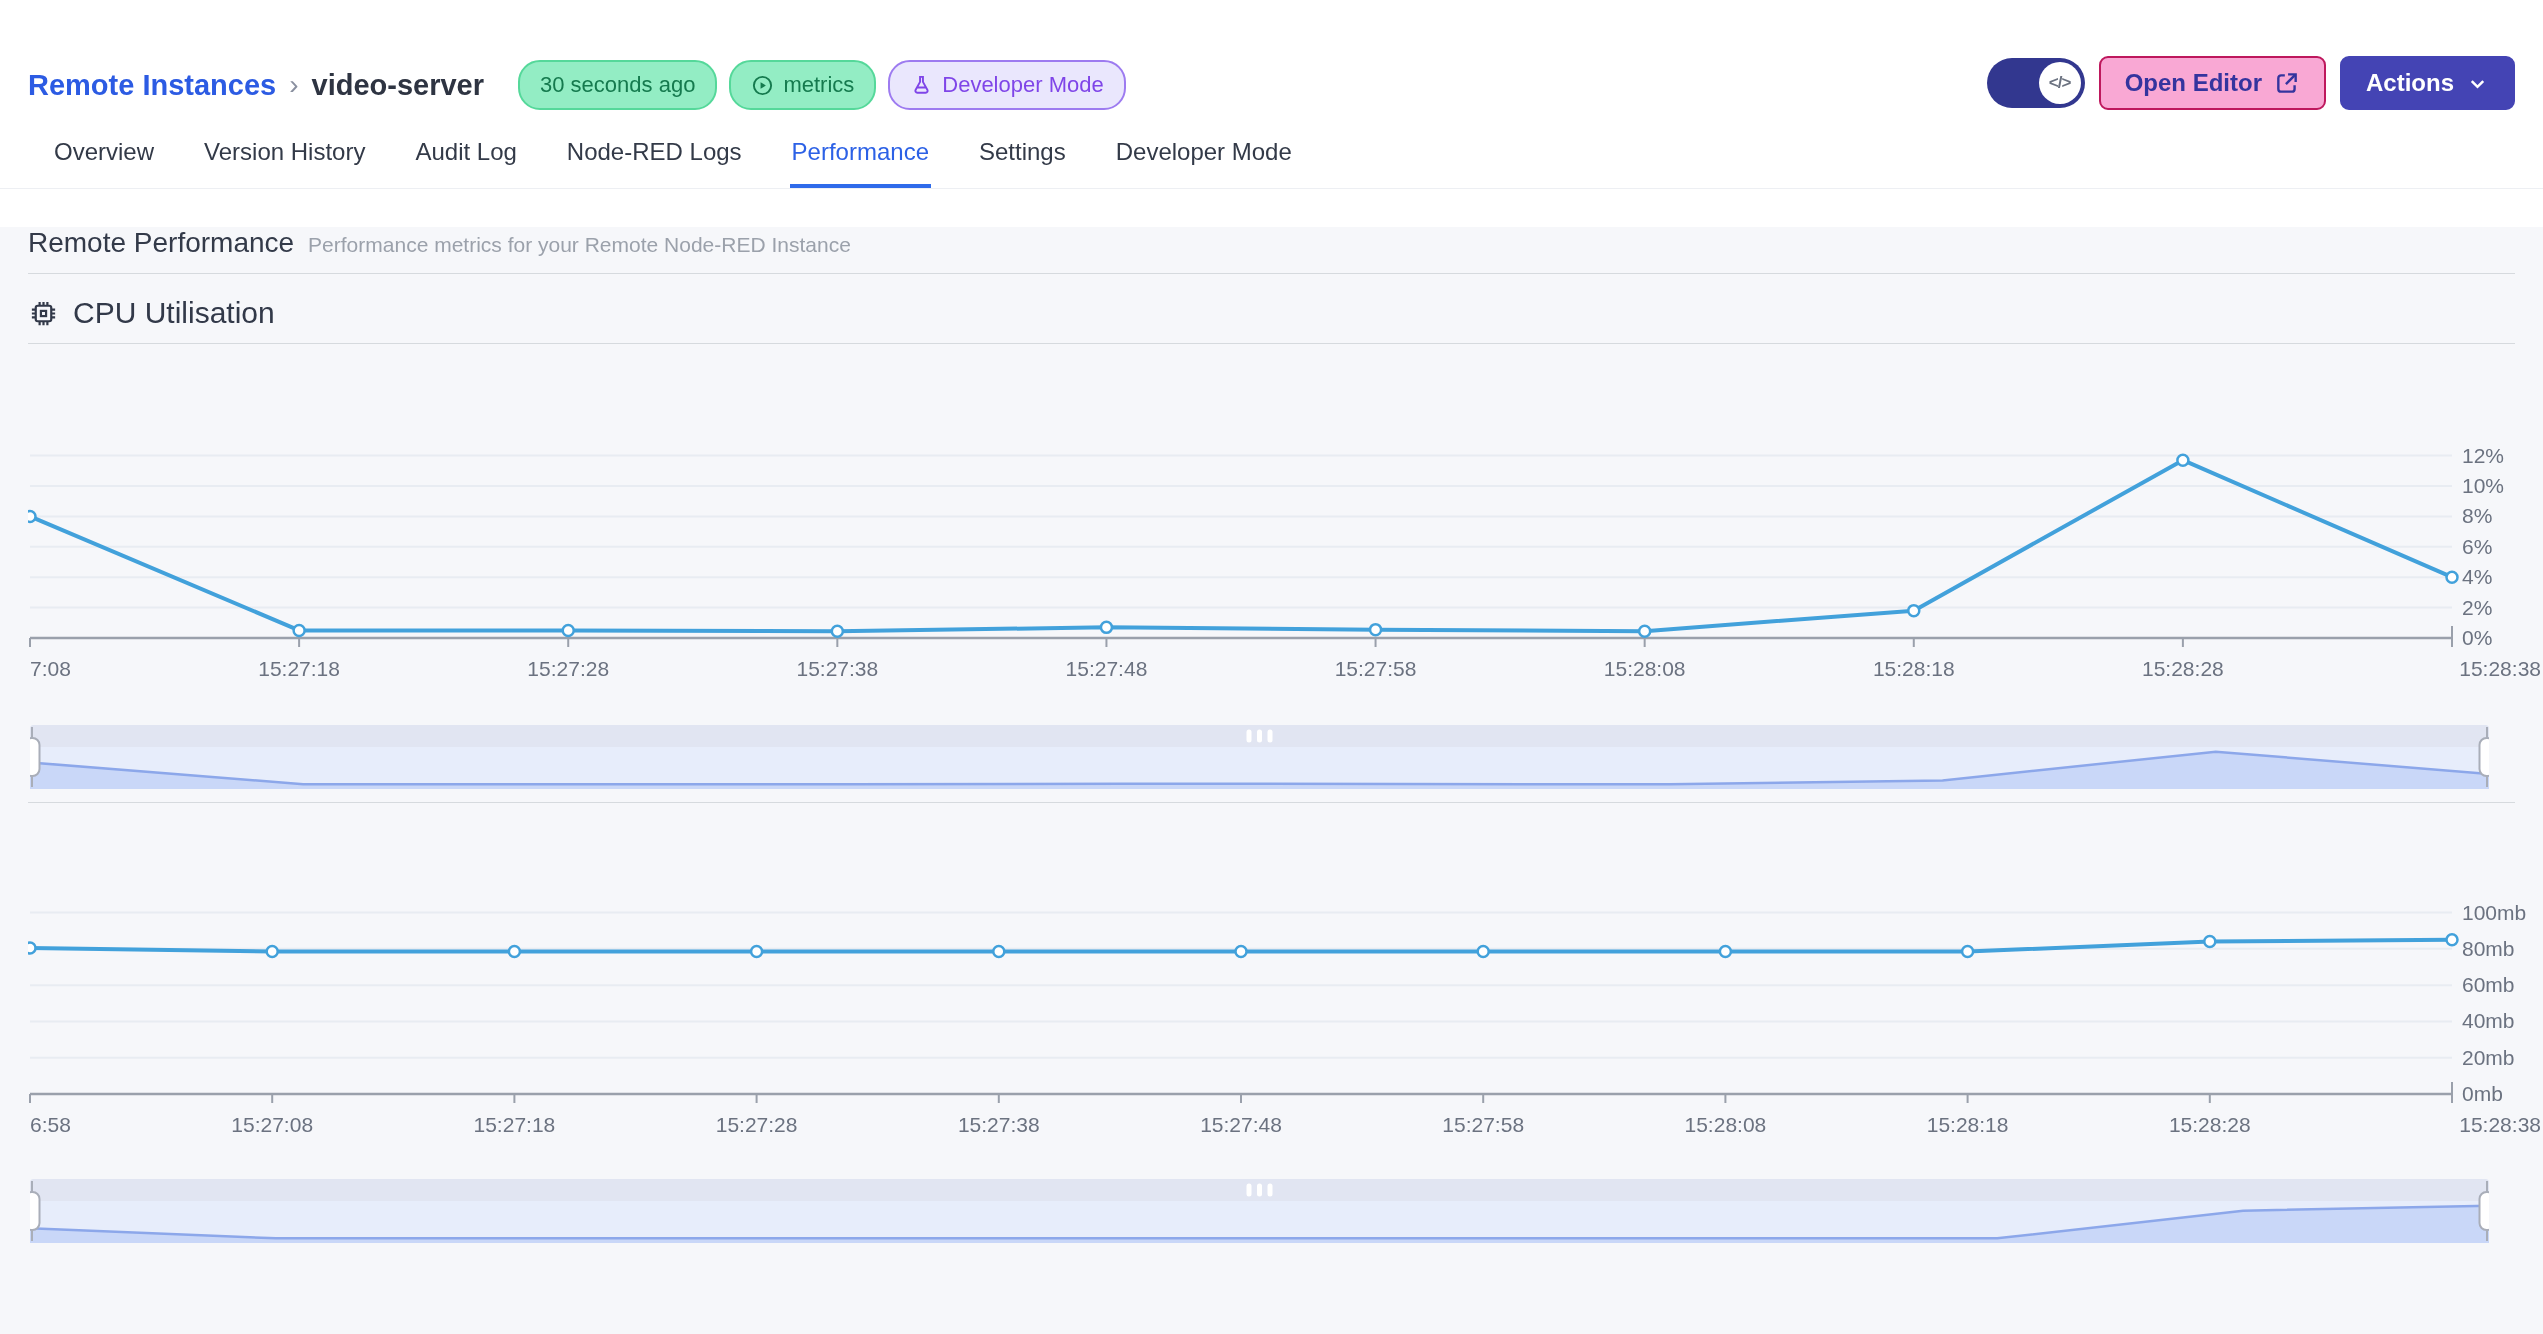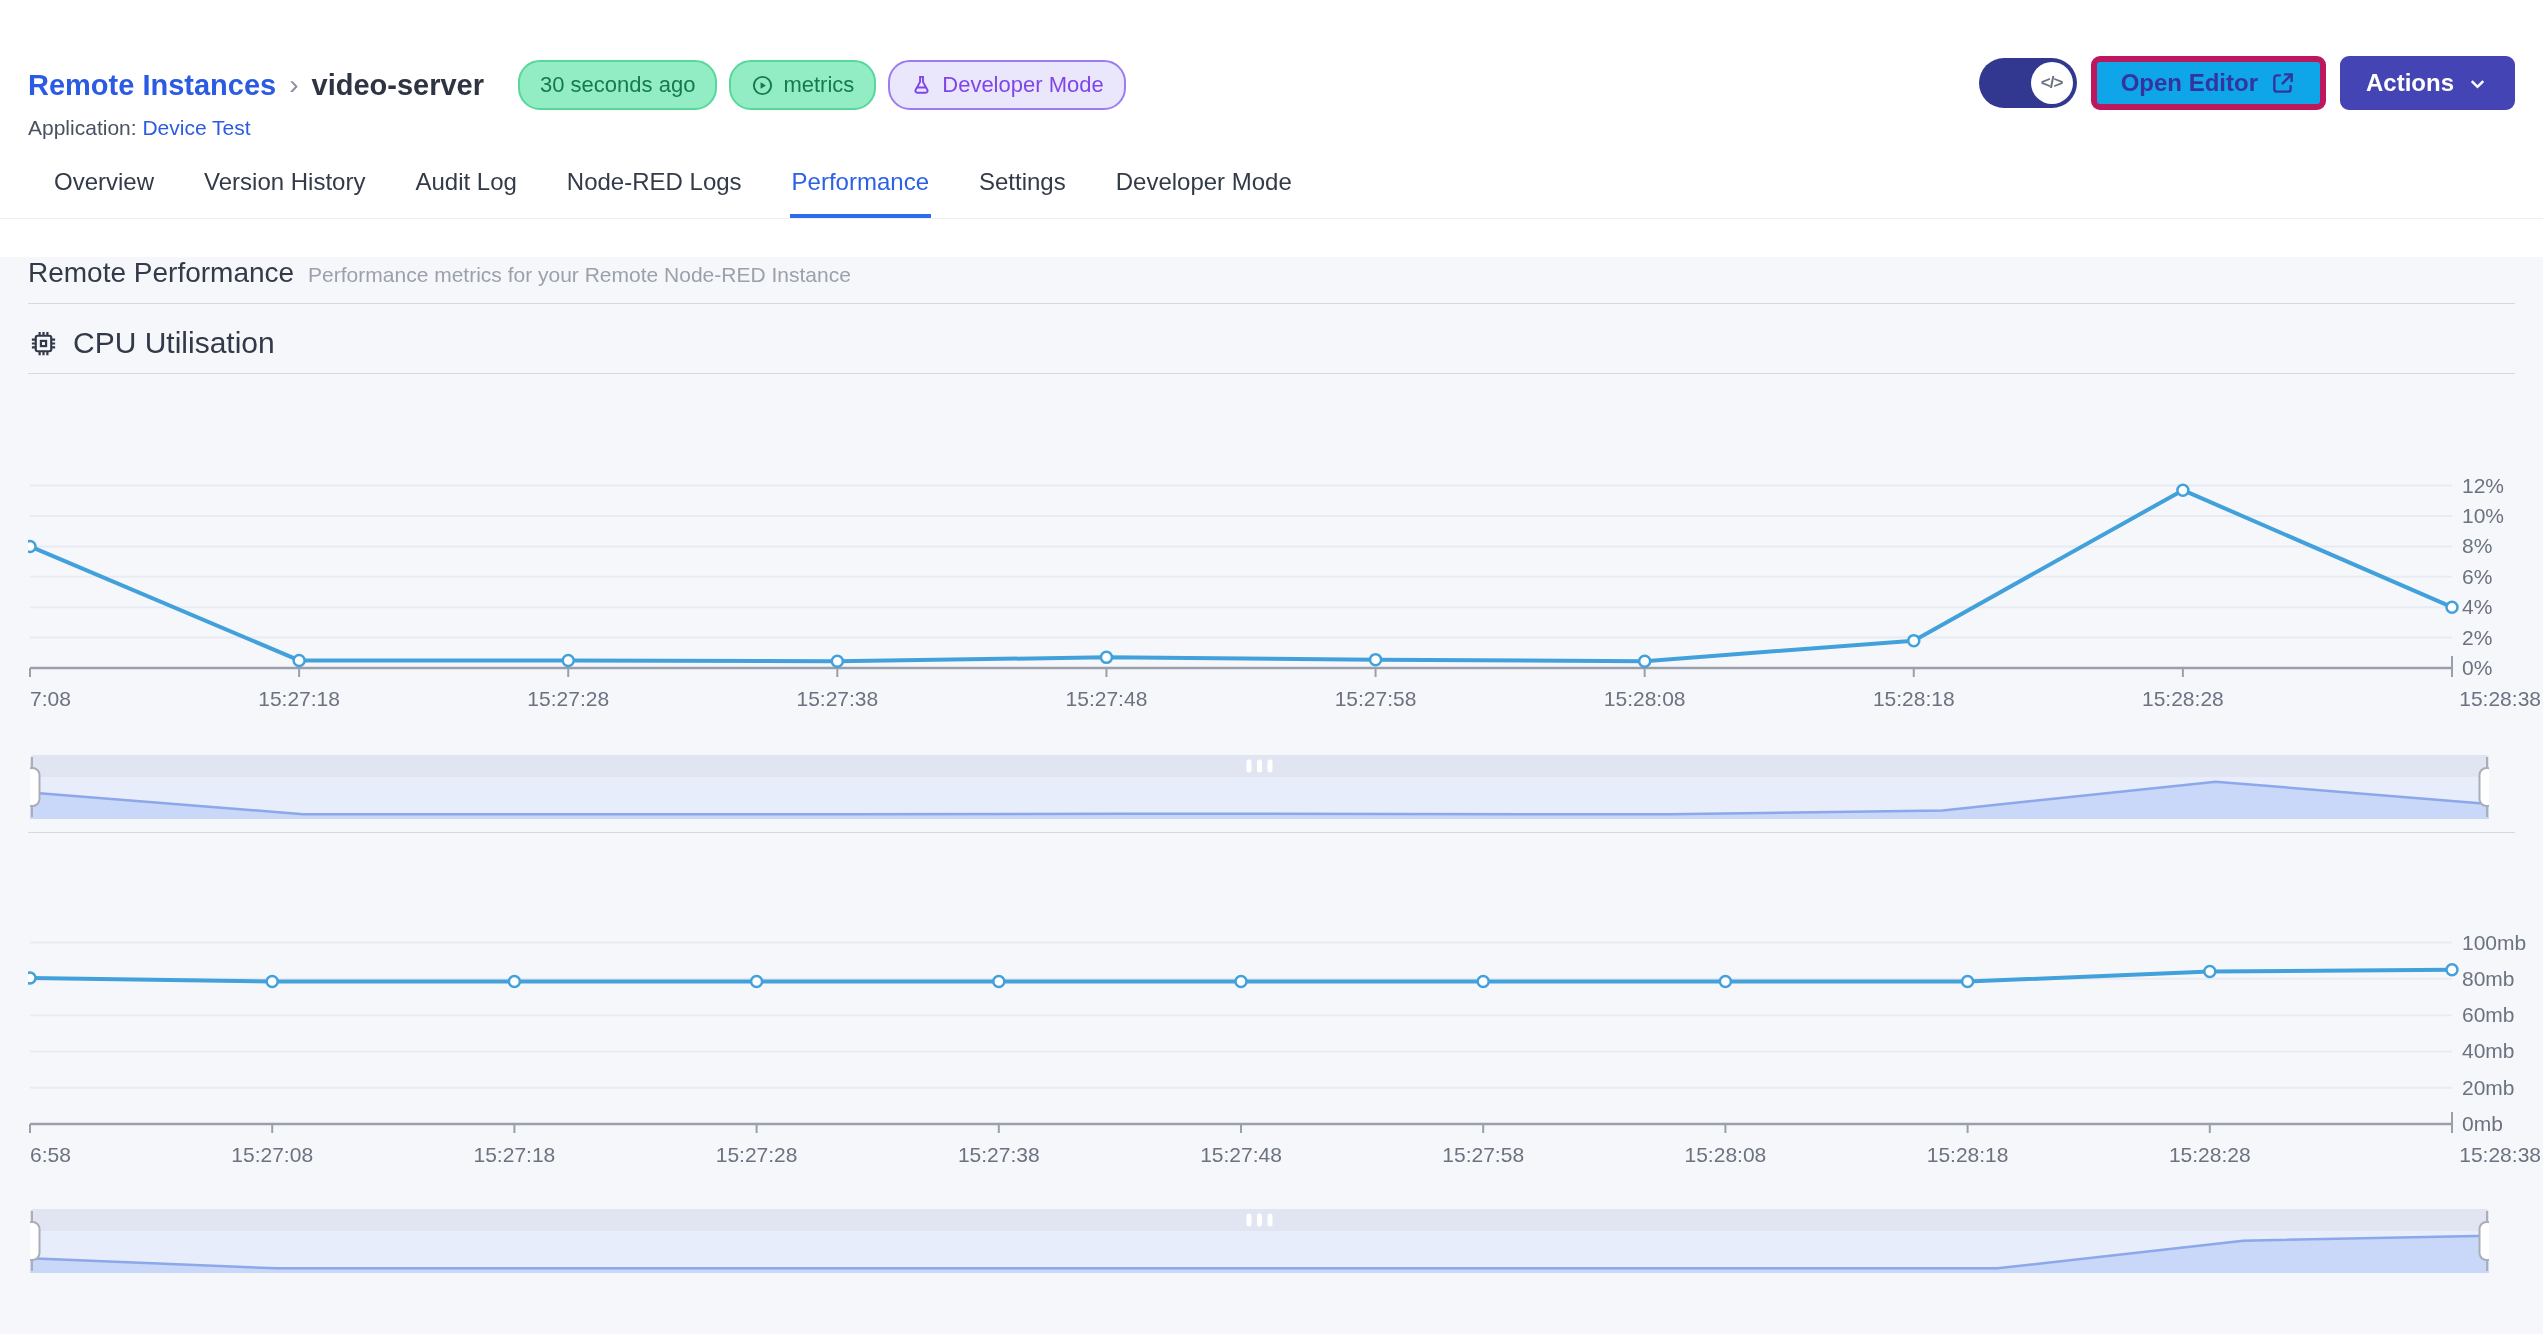--- a/index.html
+++ b/index.html
@@ -20,21 +20,21 @@
   .bc-current { color:#2e3442; }
   .badges { display:flex; gap:12px; margin-left:34px; align-items:center; }
   .badge { display:inline-flex; align-items:center; gap:9px; height:50px; padding:0 20px; border-radius:22px; font-size:22px; white-space:nowrap; }
   .badge.green  { background:#93edc4; border:2px solid #55d89a; color:#157a4e; }
   .badge.purple { background:#eae7fd; border:2px solid #9d7bf0; color:#7f45e8; }
   .ht-right { display:flex; gap:14px; align-items:center; }
   .toggle { width:98px; height:50px; border-radius:25px; background:#32378f; position:relative; cursor:pointer; flex:none; }
   .toggle-knob { position:absolute; right:4px; top:4px; width:42px; height:42px; border-radius:50%; background:#fff;
                  display:flex; align-items:center; justify-content:center; font-size:17px; font-weight:700; color:#6b7280; letter-spacing:-1px; }
   .btn { height:54px; border-radius:9px; display:inline-flex; align-items:center; gap:12px; font-size:24px; font-weight:700; padding:0 24px; cursor:pointer; white-space:nowrap; }
-  .btn-outline { background:#0ea5e9; border:6px solid #be185d; color:#34349e; }
+  .btn-outline { background:#f9a8d4; border:2px solid #be185d; color:#34349e; }
   .btn-solid   { background:#4444b4; border:2px solid #4444b4; color:#ffffff; }
   .btn svg { flex:none; }
   .app-row { margin-top:6px; font-size:21px; color:#4a5160; }
   .app-link { color:#2c5be3; cursor:pointer; }
   
   .tab-bar { display:flex; gap:46px; padding-left:52px; margin-top:28px; border-bottom:1px solid #edeff3; background:#fff; }
   .tab { font-size:24px; color:#333a48; padding:0 2px 18px; border-bottom:4px solid transparent; cursor:pointer; white-space:nowrap; }
   .tab.active { color:#2c61e6; border-bottom-color:#2f6bea; }
   
   .main { background:#f6f7fa; padding:0 28px 20px; min-height:1164px; }
@@ -92,24 +92,20 @@
             <path d="M19.5 4.5L11 13"></path>
           </svg>
       </button>
       <button class="btn btn-solid">
         <span>Actions</span>
         <svg width="23" height="23" viewBox="0 0 24 24" fill="none" stroke="currentColor" stroke-width="2.6">
             <path d="M6 9.5l6 6 6-6"></path>
           </svg>
       </button>
     </div>
-  </div>
-  <div class="app-row">
-    <span>Application:</span>
-    <span class="app-link">Device Test</span>
   </div>
 </div>
 
 <div class="tab-bar">
   <div class="tab">Overview</div>
   <div class="tab">Version History</div>
   <div class="tab">Audit Log</div>
   <div class="tab">Node-RED Logs</div>
   <div class="tab active">Performance</div>
   <div class="tab">Settings</div>

